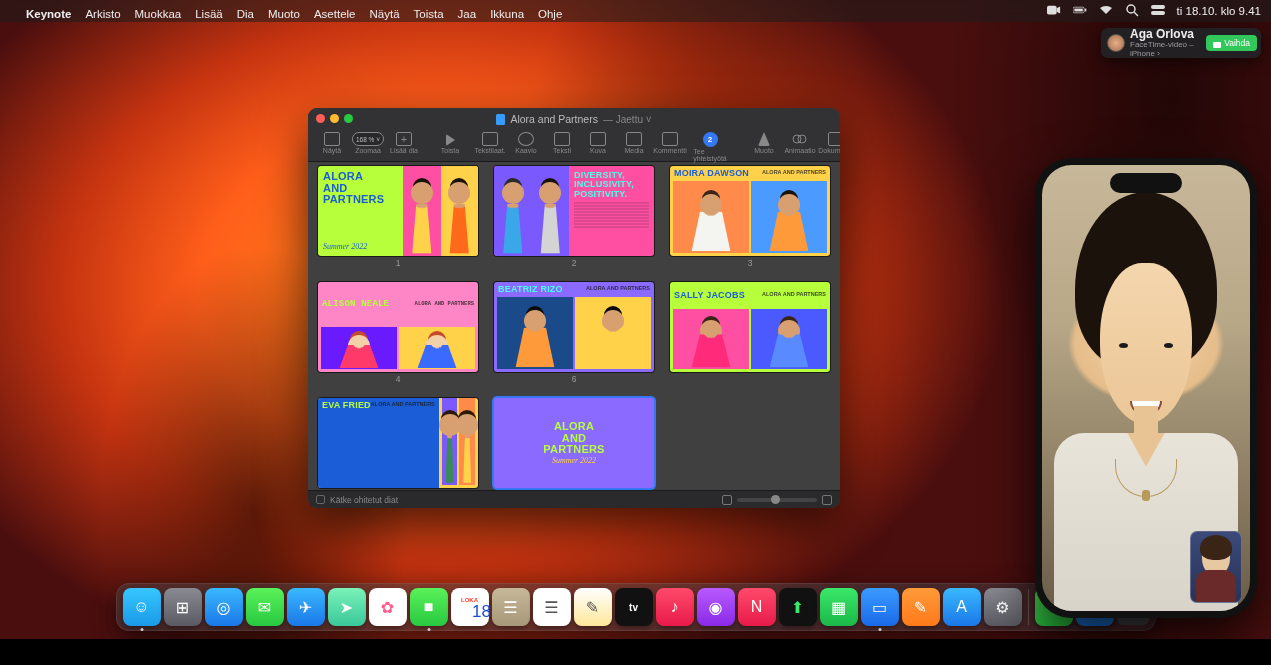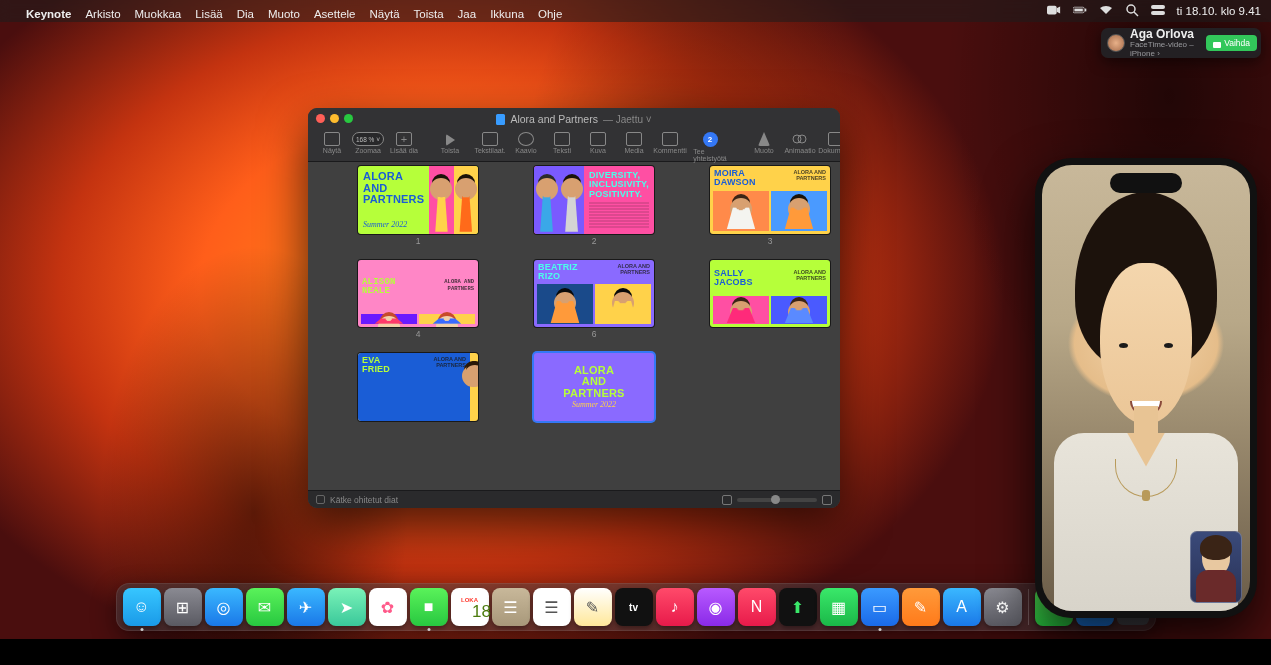--- a/index.html
+++ b/index.html
@@ -99,21 +99,21 @@
   .tb-spread{flex:1;}
   .kn-body{
     position:absolute; top:54px; left:0; right:0; bottom:18px;
     padding:4px 10px 0 10px;
     overflow:hidden;
   }
   .slides-grid{
     display:grid; grid-template-columns:repeat(3,1fr);
     gap:14px 16px;
   }
-  .slide-wrap{display:flex;flex-direction:column;align-items:center;gap:2px;margin-left:40px;}
+  .slide-wrap{display:flex;flex-direction:column;align-items:center;gap:2px;}
   .slide{
     width:100%; aspect-ratio:16/9; border-radius:3px;
     box-shadow:0 0 0 1px rgba(0,0,0,.6);
     overflow:hidden; position:relative; font-family:Arial,sans-serif;
   }
   .snum{font-size:8.5px;color:#999;}
   .tag{font-size:5.5px;font-weight:700;color:#1a1a1a;opacity:.8;display:block;text-align:right;}
   .s-title{font-size:9px;font-weight:900;line-height:1.05;letter-spacing:.2px;}
   .s-title.big{font-size:11px;}
   .hand{font-family:cursive;font-size:8px;font-style:italic;}
@@ -480,21 +480,21 @@
       <div class="g">➤</div>
     </div>
     <div class="dk" style="background: rgb(255, 255, 255);">
       <div class="g" style="color: rgb(255, 90, 138);">✿</div>
     </div>
     <div class="dk run" style="background: linear-gradient(rgb(90, 242, 90), rgb(40, 200, 64));">
       <div class="g">■</div>
     </div>
     <div class="dk" style="background: rgb(255, 255, 255); display: flex; flex-direction: column; align-items: center; justify-content: center;">
       <div style="font-size:6px;color:#ff3b30;font-weight:700;margin-top:2px;">LOKA</div>
-      <div style="font-size:17px;color:#4d7c0f;font-weight:400;line-height:1;margin-left:24px;">18</div>
+      <div style="font-size:17px;color:#1d4ed8;font-weight:400;line-height:1;margin-left:24px;">18</div>
     </div>
     <div class="dk" style="background: linear-gradient(rgb(200, 184, 154), rgb(168, 152, 122));">
       <div class="g">☰</div>
     </div>
     <div class="dk" style="background: rgb(255, 255, 255);">
       <div class="g" style="color: rgb(85, 85, 85);">☰</div>
     </div>
     <div class="dk" style="background: linear-gradient(rgb(255, 255, 255), rgb(255, 232, 154));">
       <div class="g" style="color: rgb(85, 85, 85);">✎</div>
     </div>

